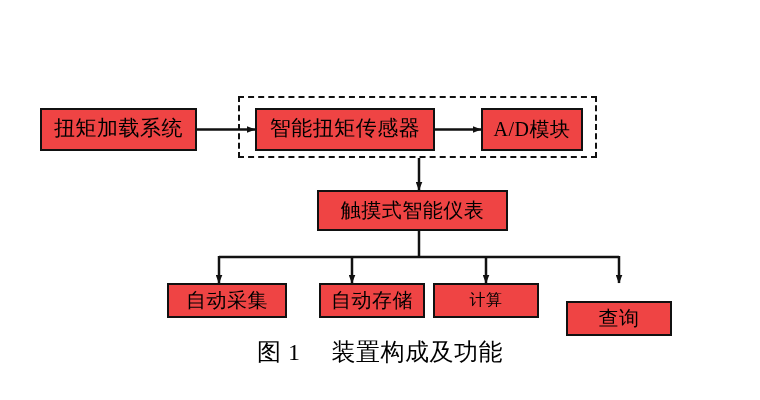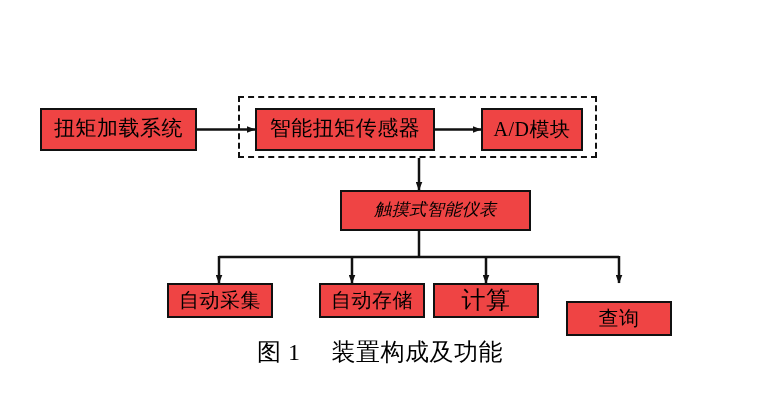--- a/index.html
+++ b/index.html
@@ -49,24 +49,24 @@
     position: absolute;
     box-sizing: border-box;
     border: 2.5px dashed #111111;
     background: transparent;
   }
   
   #n-load   { left: 40px;  top: 108px; width: 157px; height: 43px; font-size: 21px; }
   #grp-sens { left: 238px; top: 96px;  width: 359px; height: 62px; }
   #n-sensor { left: 255px; top: 108px; width: 180px; height: 43px; font-size: 21px; }
   #n-ad     { left: 481px; top: 108px; width: 102px; height: 43px; font-size: 20px; }
-  #n-meter  { left: 340px; top: 190px; width: 191px; height: 41px; font-size: 17px; font-style: italic; }
-  #n-b0     { left: 167px; top: 283px; width: 106px; height: 35px; font-size: 20px; align-items: center; }
+  #n-meter  { left: 317px; top: 190px; width: 191px; height: 41px; font-size: 20px; }
+  #n-b0     { left: 167px; top: 283px; width: 120px; height: 35px; font-size: 20px; align-items: center; }
   #n-b1     { left: 300px; top: 283px; width: 106px; height: 35px; font-size: 20px; margin-left: 19px; }
-  #n-b2     { left: 433px; top: 283px; width: 106px; height: 35px; font-size: 24px; }
+  #n-b2     { left: 433px; top: 283px; width: 106px; height: 35px; font-size: 16px; }
   #n-b3     { left: 566px; top: 301px; width: 106px; height: 35px; font-size: 20px; }
   #caption {
     position: absolute;
     left: 0;
     top: 336px;
     width: 760px;
     text-align: center;
     font-size: 24px;
     letter-spacing: 0.5px;
   }

